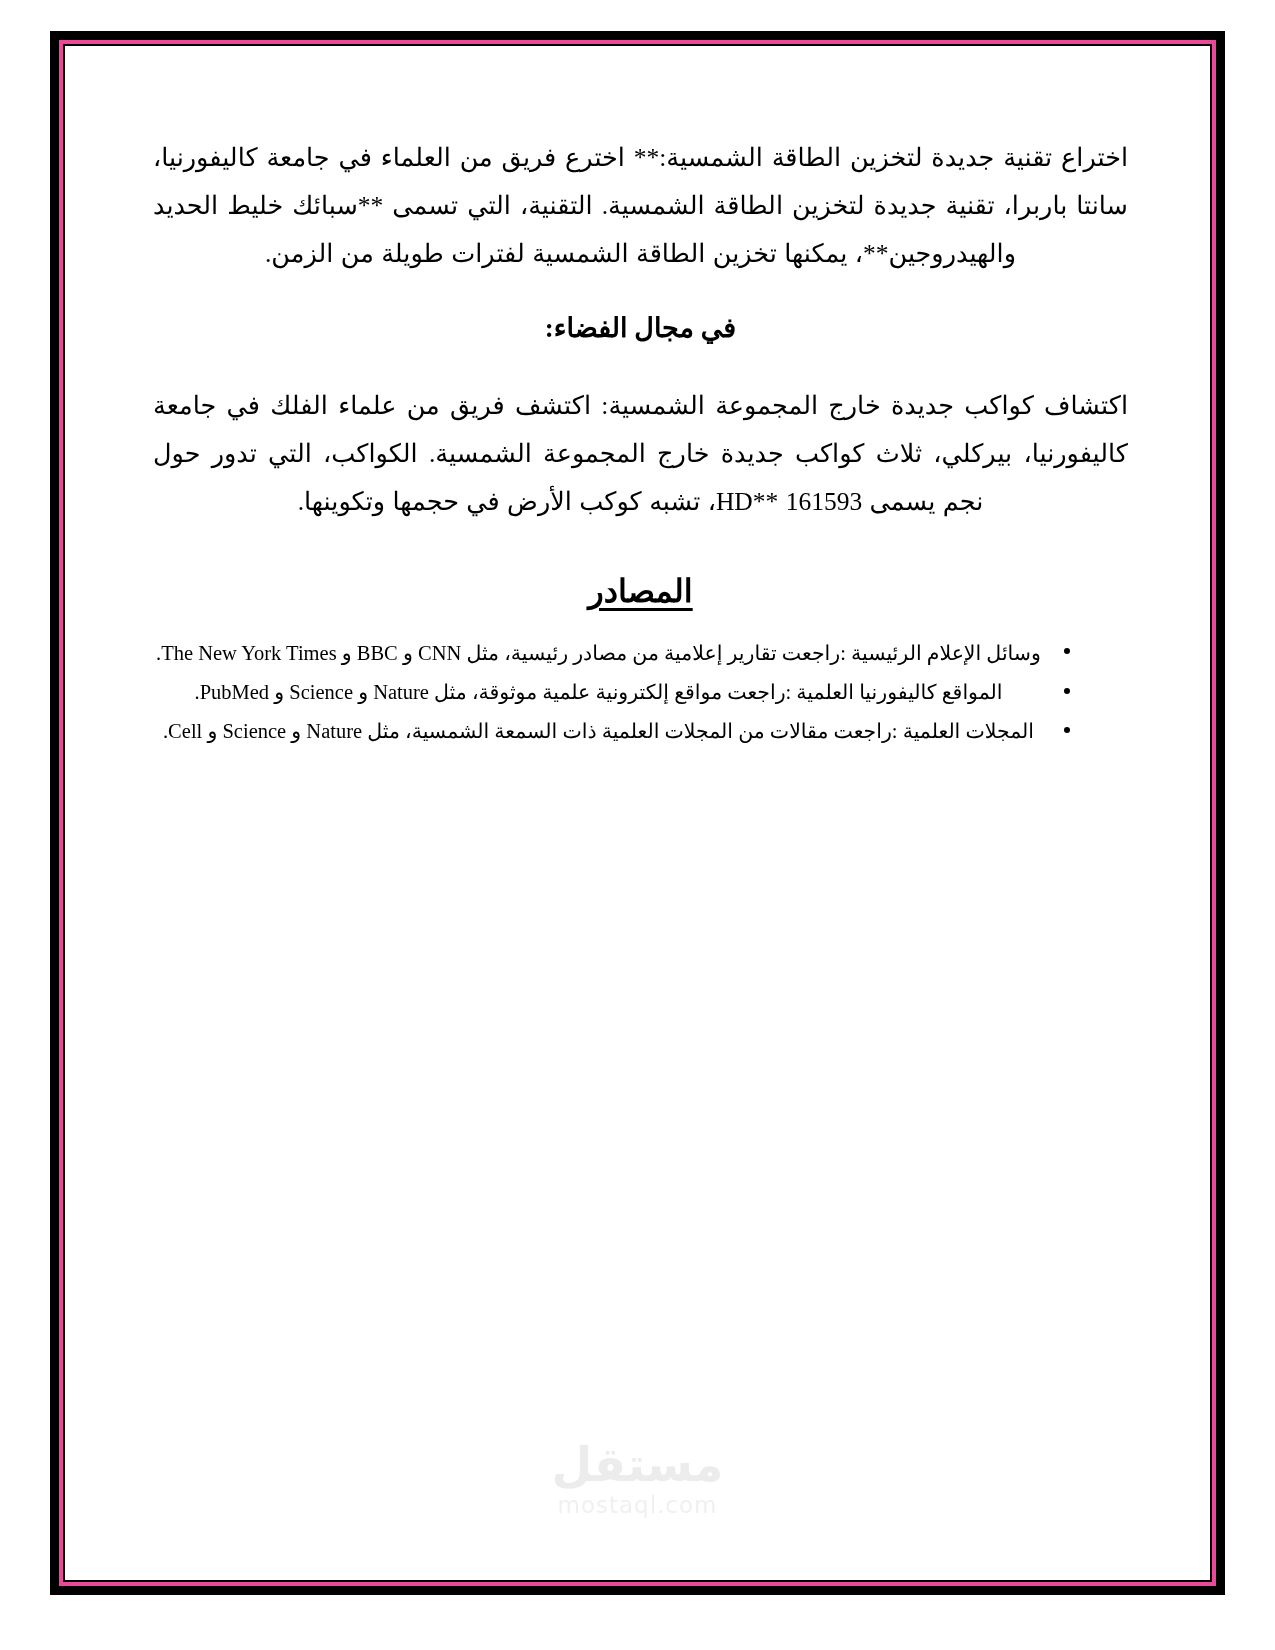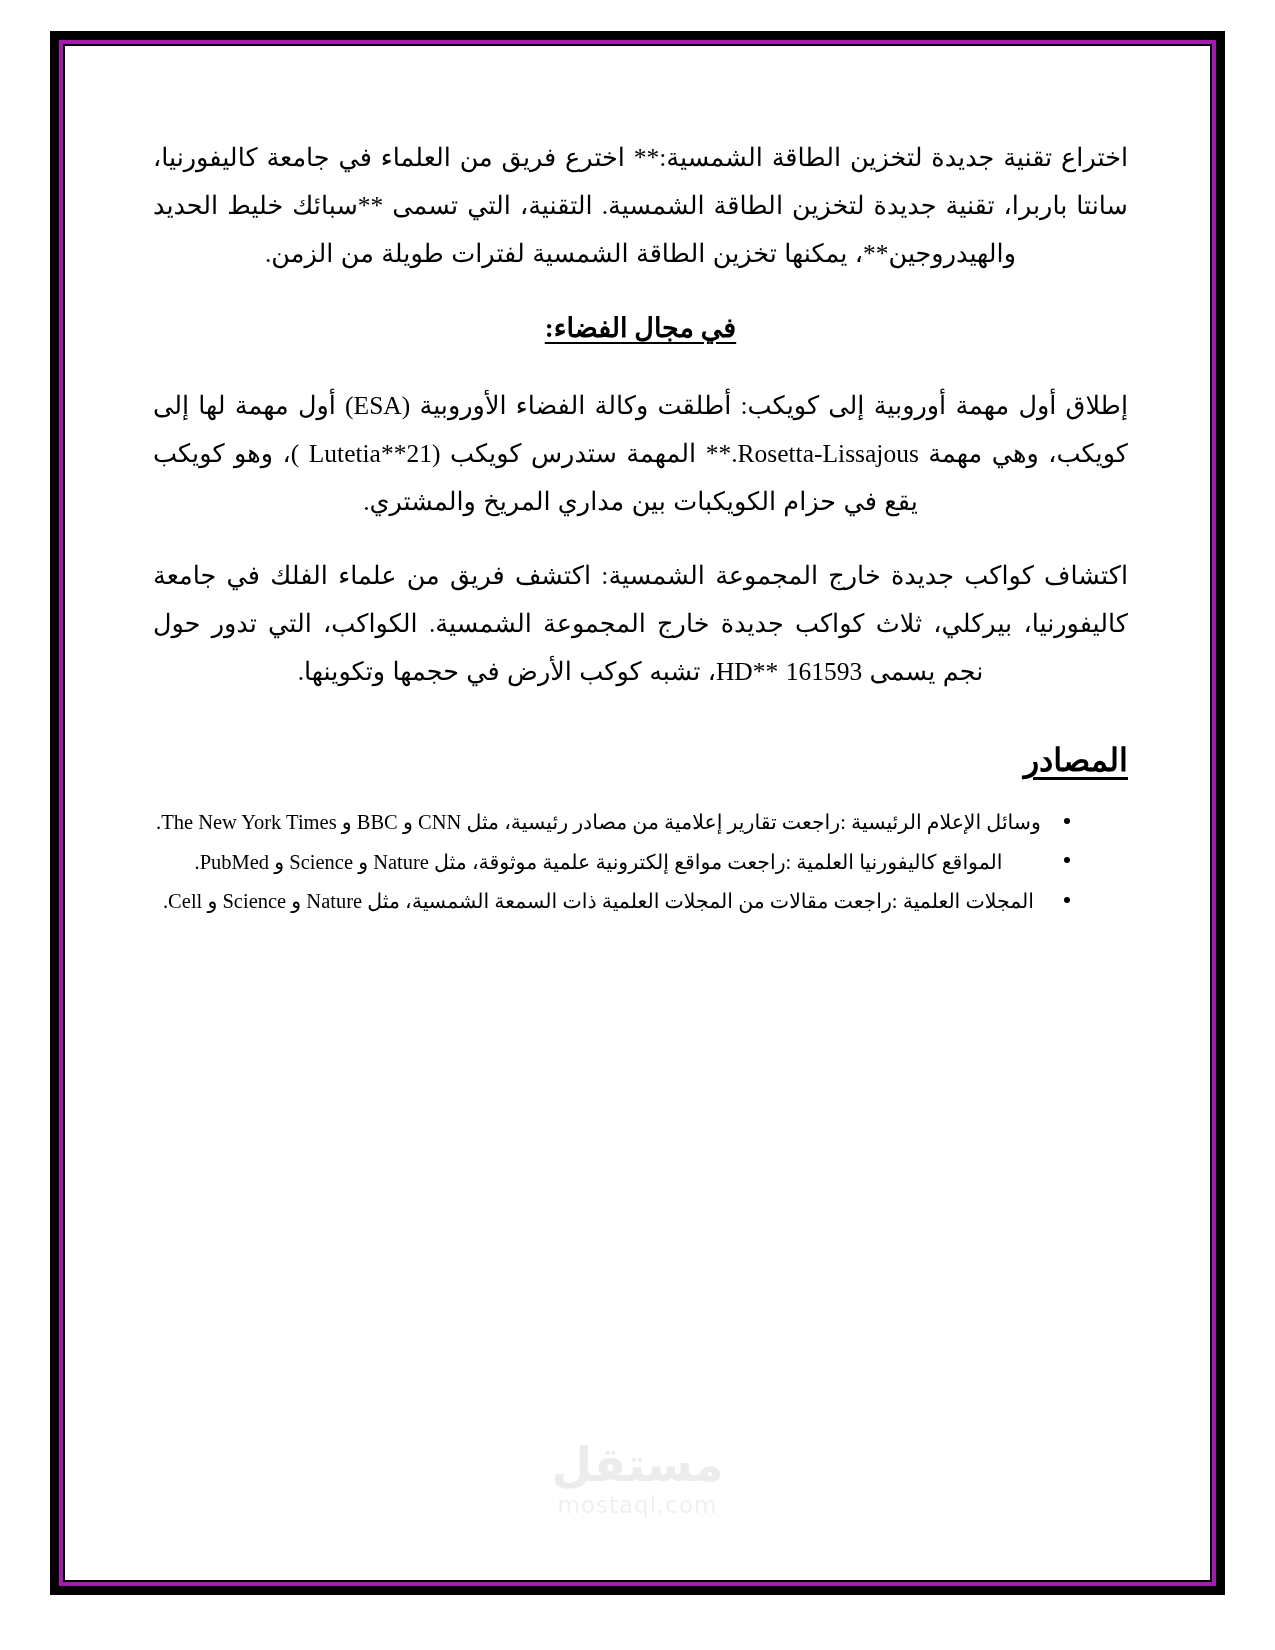--- a/index.html
+++ b/index.html
@@ -17,21 +17,21 @@
 
   
   .page-frame {
     position: absolute;
     left: 50px;
     top: 31px;
     width: 1175px;
     height: 1564px;
     border: 9px solid #000000;
     box-sizing: border-box;
-    background: #a21caf;
+    background: #ec4899;
   }
   .page-frame-inner {
     position: absolute;
     left: 4px;
     top: 4px;
     right: 4px;
     bottom: 4px;
     border: 2px solid #000000;
     box-sizing: border-box;
     background: #ffffff;
@@ -59,31 +59,30 @@
     text-align-last: center;
     direction: rtl;
     unicode-bidi: isolate;
     word-spacing: 1px;
   }
 
   .section-heading {
     font-size: 27px;
     font-weight: bold;
     text-align: center;
-    text-decoration: underline;
     text-underline-offset: 5px;
     margin: 34px 0 38px 0;
     color: #000000;
     letter-spacing: 0;
   }
 
   .sources-heading {
     font-size: 32px;
     font-weight: bold;
-    text-align: right;
+    text-align: center;
     text-decoration: underline;
     text-underline-offset: 6px;
     margin: 46px 0 26px 0;
     color: #000000;
   }
 
   
   .source-list {
     list-style: none;
     margin: 0;
@@ -145,21 +144,20 @@
 
 <div class="page-frame">
   <div class="page-frame-inner">
 
     <div class="doc-body">
 
       <p class="para">اختراع تقنية جديدة لتخزين الطاقة الشمسية:** اخترع فريق من العلماء في جامعة كاليفورنيا، سانتا باربرا، تقنية جديدة لتخزين الطاقة الشمسية. التقنية، التي تسمى **سبائك خليط الحديد والهيدروجين**، يمكنها تخزين الطاقة الشمسية لفترات طويلة من الزمن.</p>
 
       <h2 class="section-heading">في مجال الفضاء:</h2>
 
-      <p class="para">إطلاق أول مهمة أوروبية إلى كويكب: أطلقت وكالة الفضاء الأوروبية (ESA) أول مهمة لها إلى كويكب، وهي مهمة Rosetta-Lissajous.** المهمة ستدرس كويكب (Lutetia**21 )، وهو كويكب يقع في حزام الكويكبات بين مداري المريخ والمشتري.</p>
 
       <p class="para">اكتشاف كواكب جديدة خارج المجموعة الشمسية: اكتشف فريق من علماء الفلك في جامعة كاليفورنيا، بيركلي، ثلاث كواكب جديدة خارج المجموعة الشمسية. الكواكب، التي تدور حول نجم يسمى HD** 161593، تشبه كوكب الأرض في حجمها وتكوينها.</p>
 
 
       <h2 class="sources-heading">المصادر</h2>
 
       <ul class="source-list">
         <li>
           <span class="bullet-dot"></span>
           <span>وسائل الإعلام الرئيسية :راجعت تقارير إعلامية من مصادر رئيسية، مثل CNN و BBC و The New York Times.</span>

